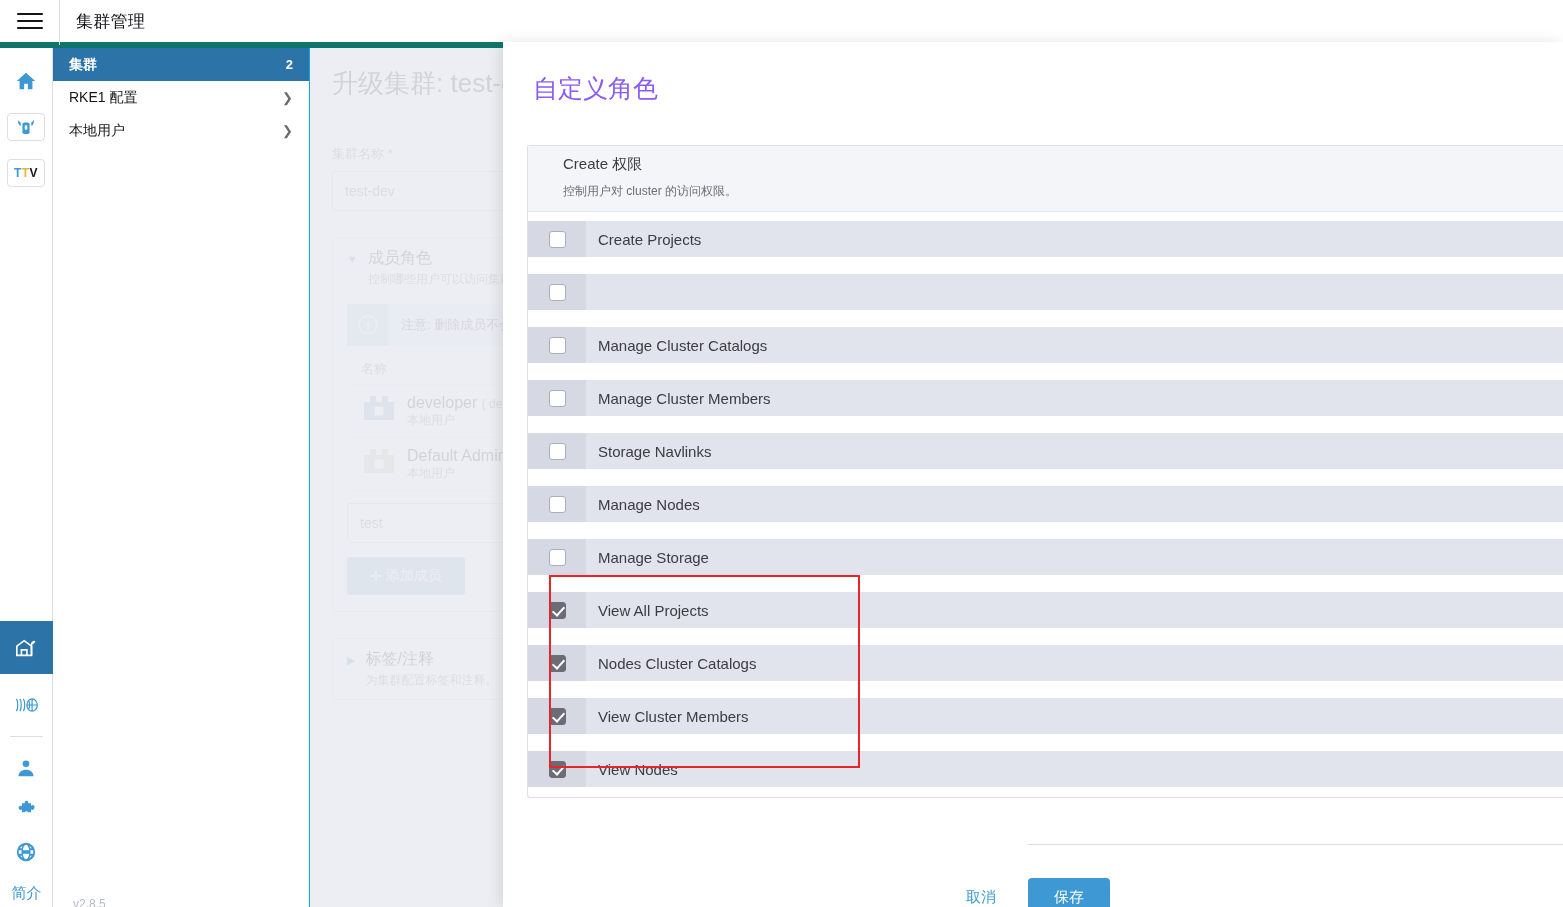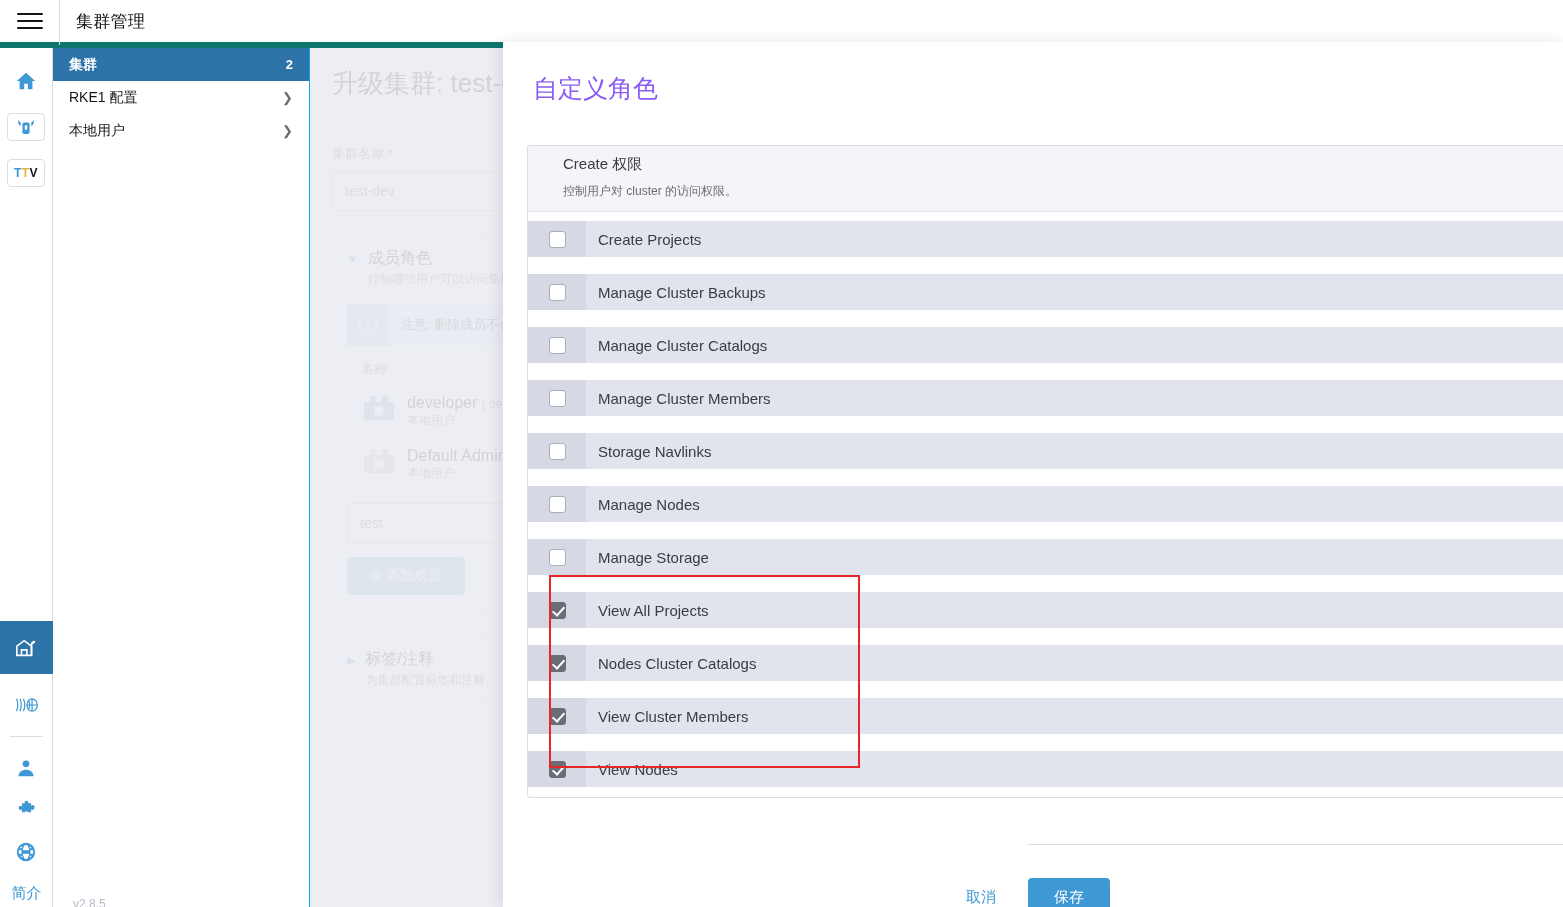--- a/index.html
+++ b/index.html
@@ -358,21 +358,20 @@
           <div class="perm-row">
             <div class="perm-cbcell">
               <span class="cbox"></span>
             </div>
             <div class="perm-label">Create Projects</div>
           </div>
           <div class="perm-row">
             <div class="perm-cbcell">
               <span class="cbox"></span>
             </div>
-            <div class="perm-label">Manage Cluster Backups</div>
           </div>
           <div class="perm-row">
             <div class="perm-cbcell">
               <span class="cbox"></span>
             </div>
             <div class="perm-label">Manage Cluster Catalogs</div>
           </div>
           <div class="perm-row">
             <div class="perm-cbcell">
               <span class="cbox"></span>

